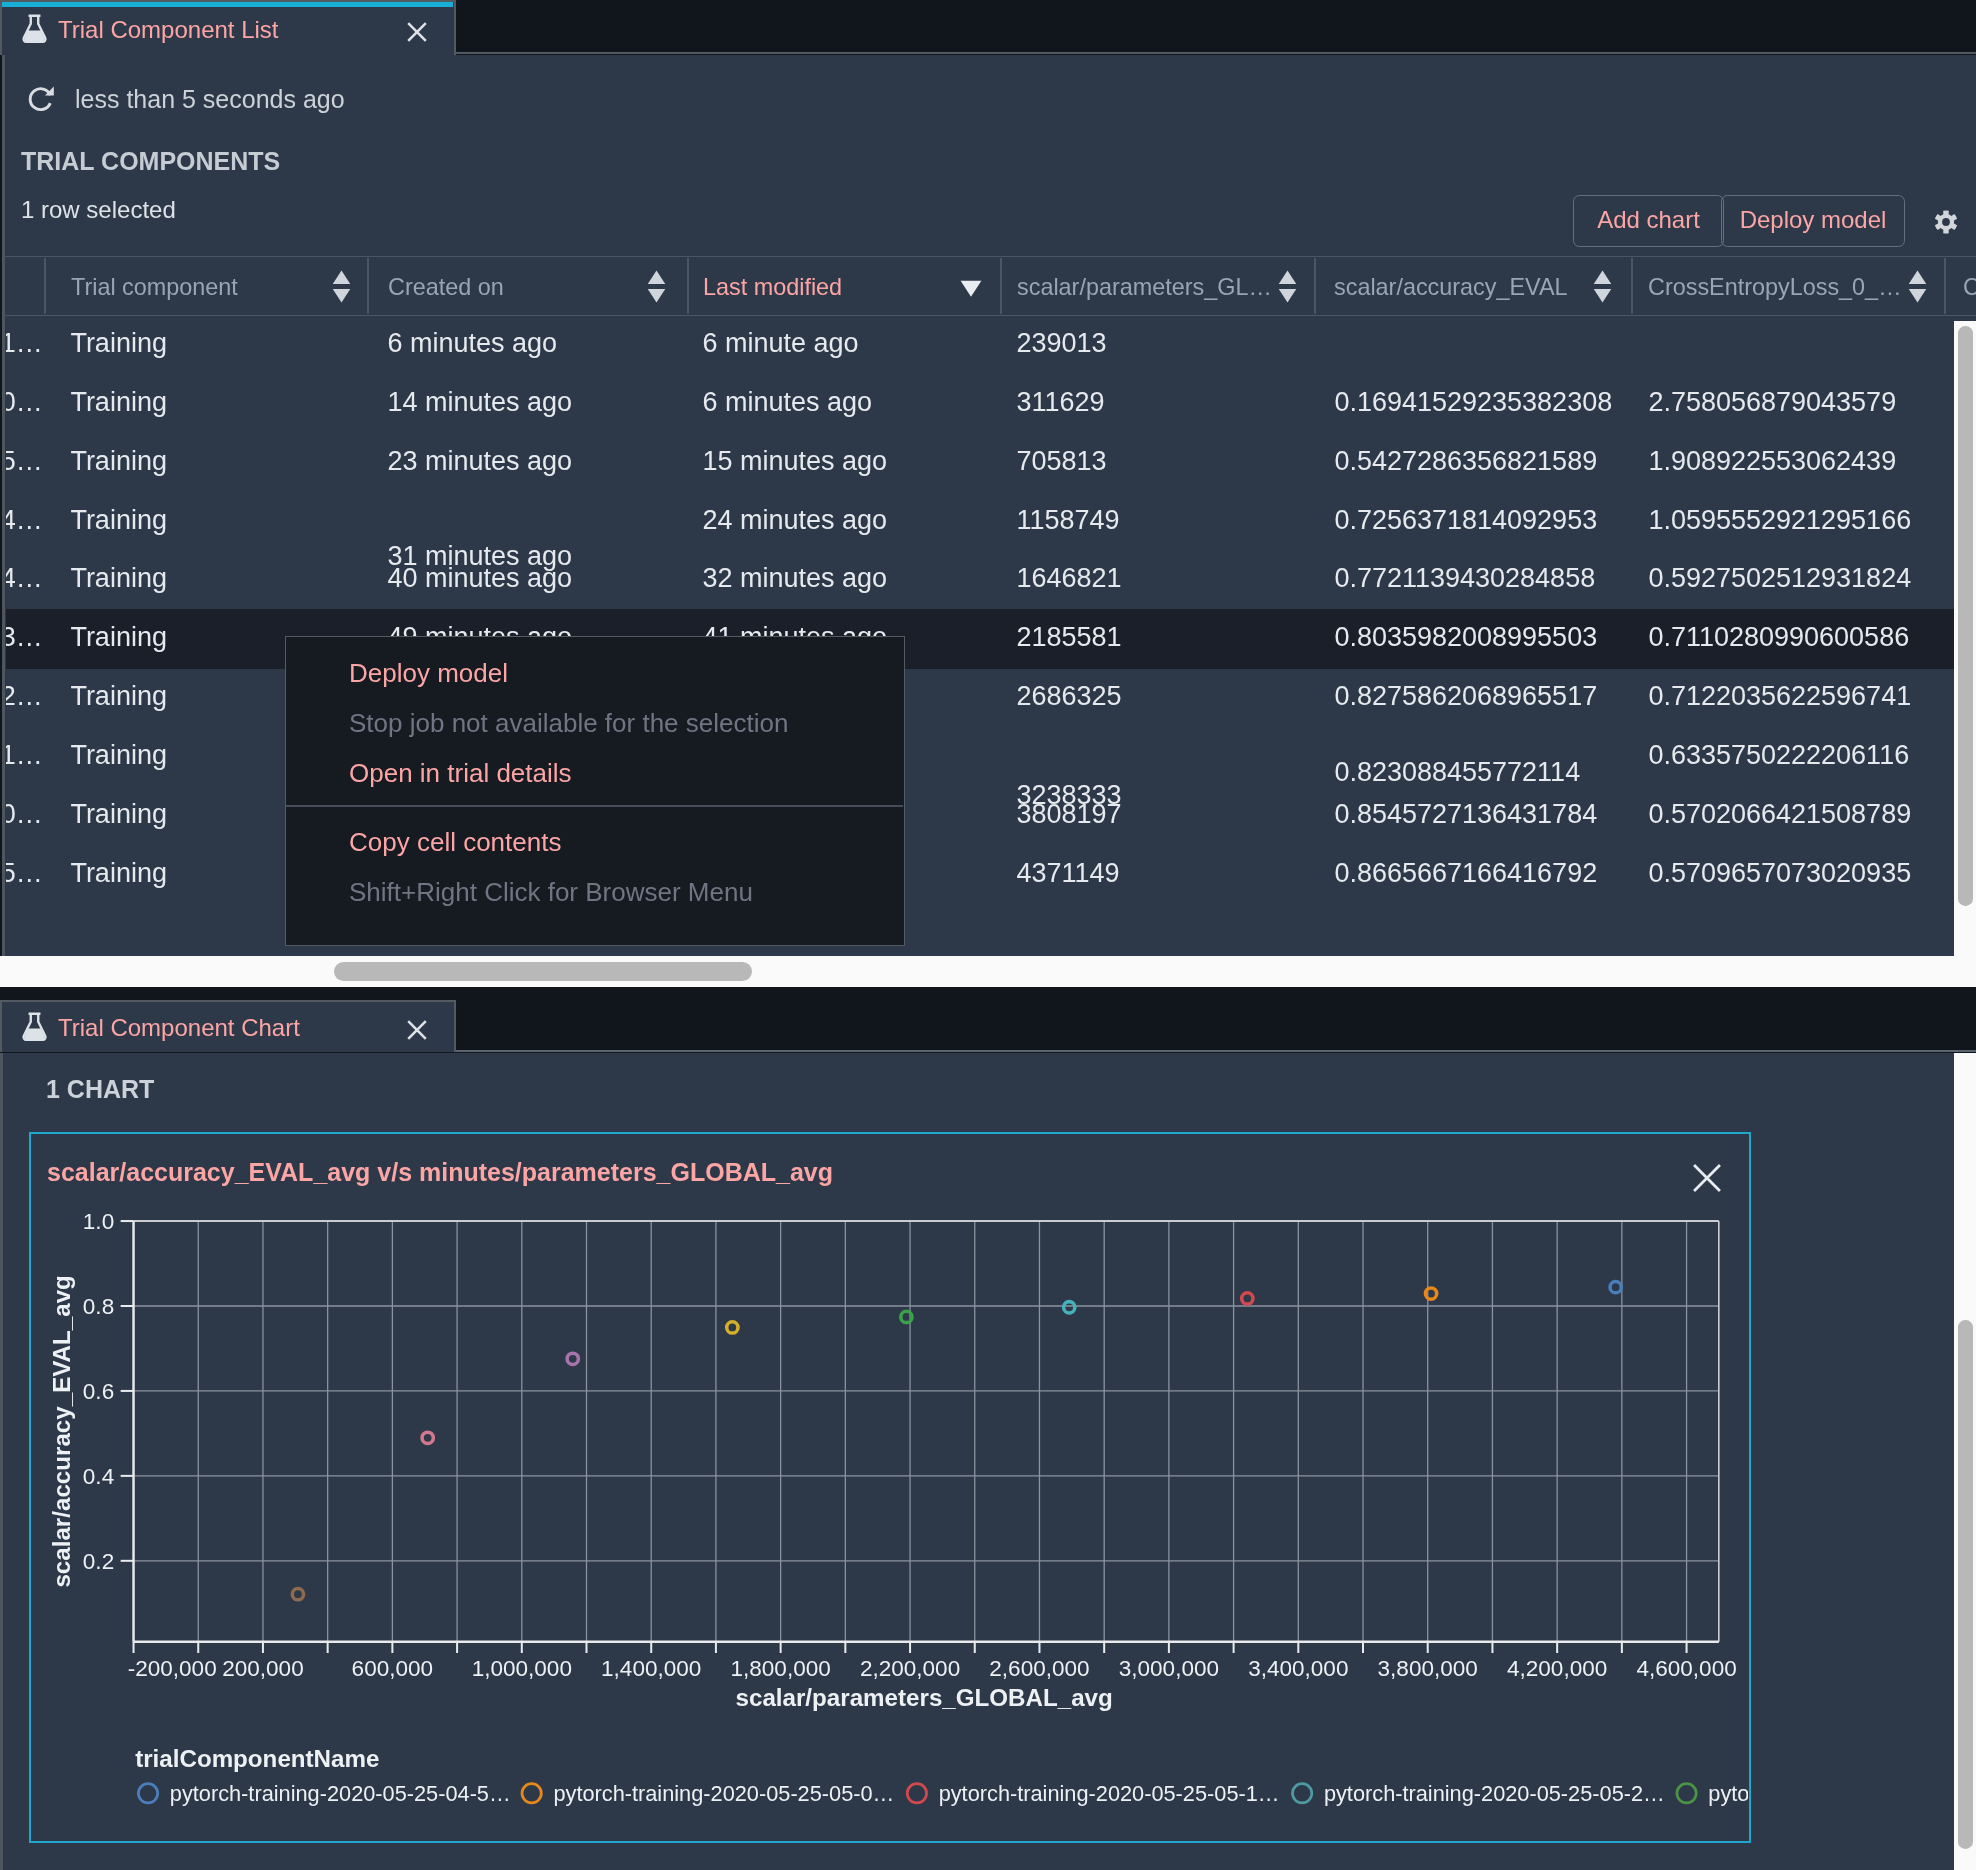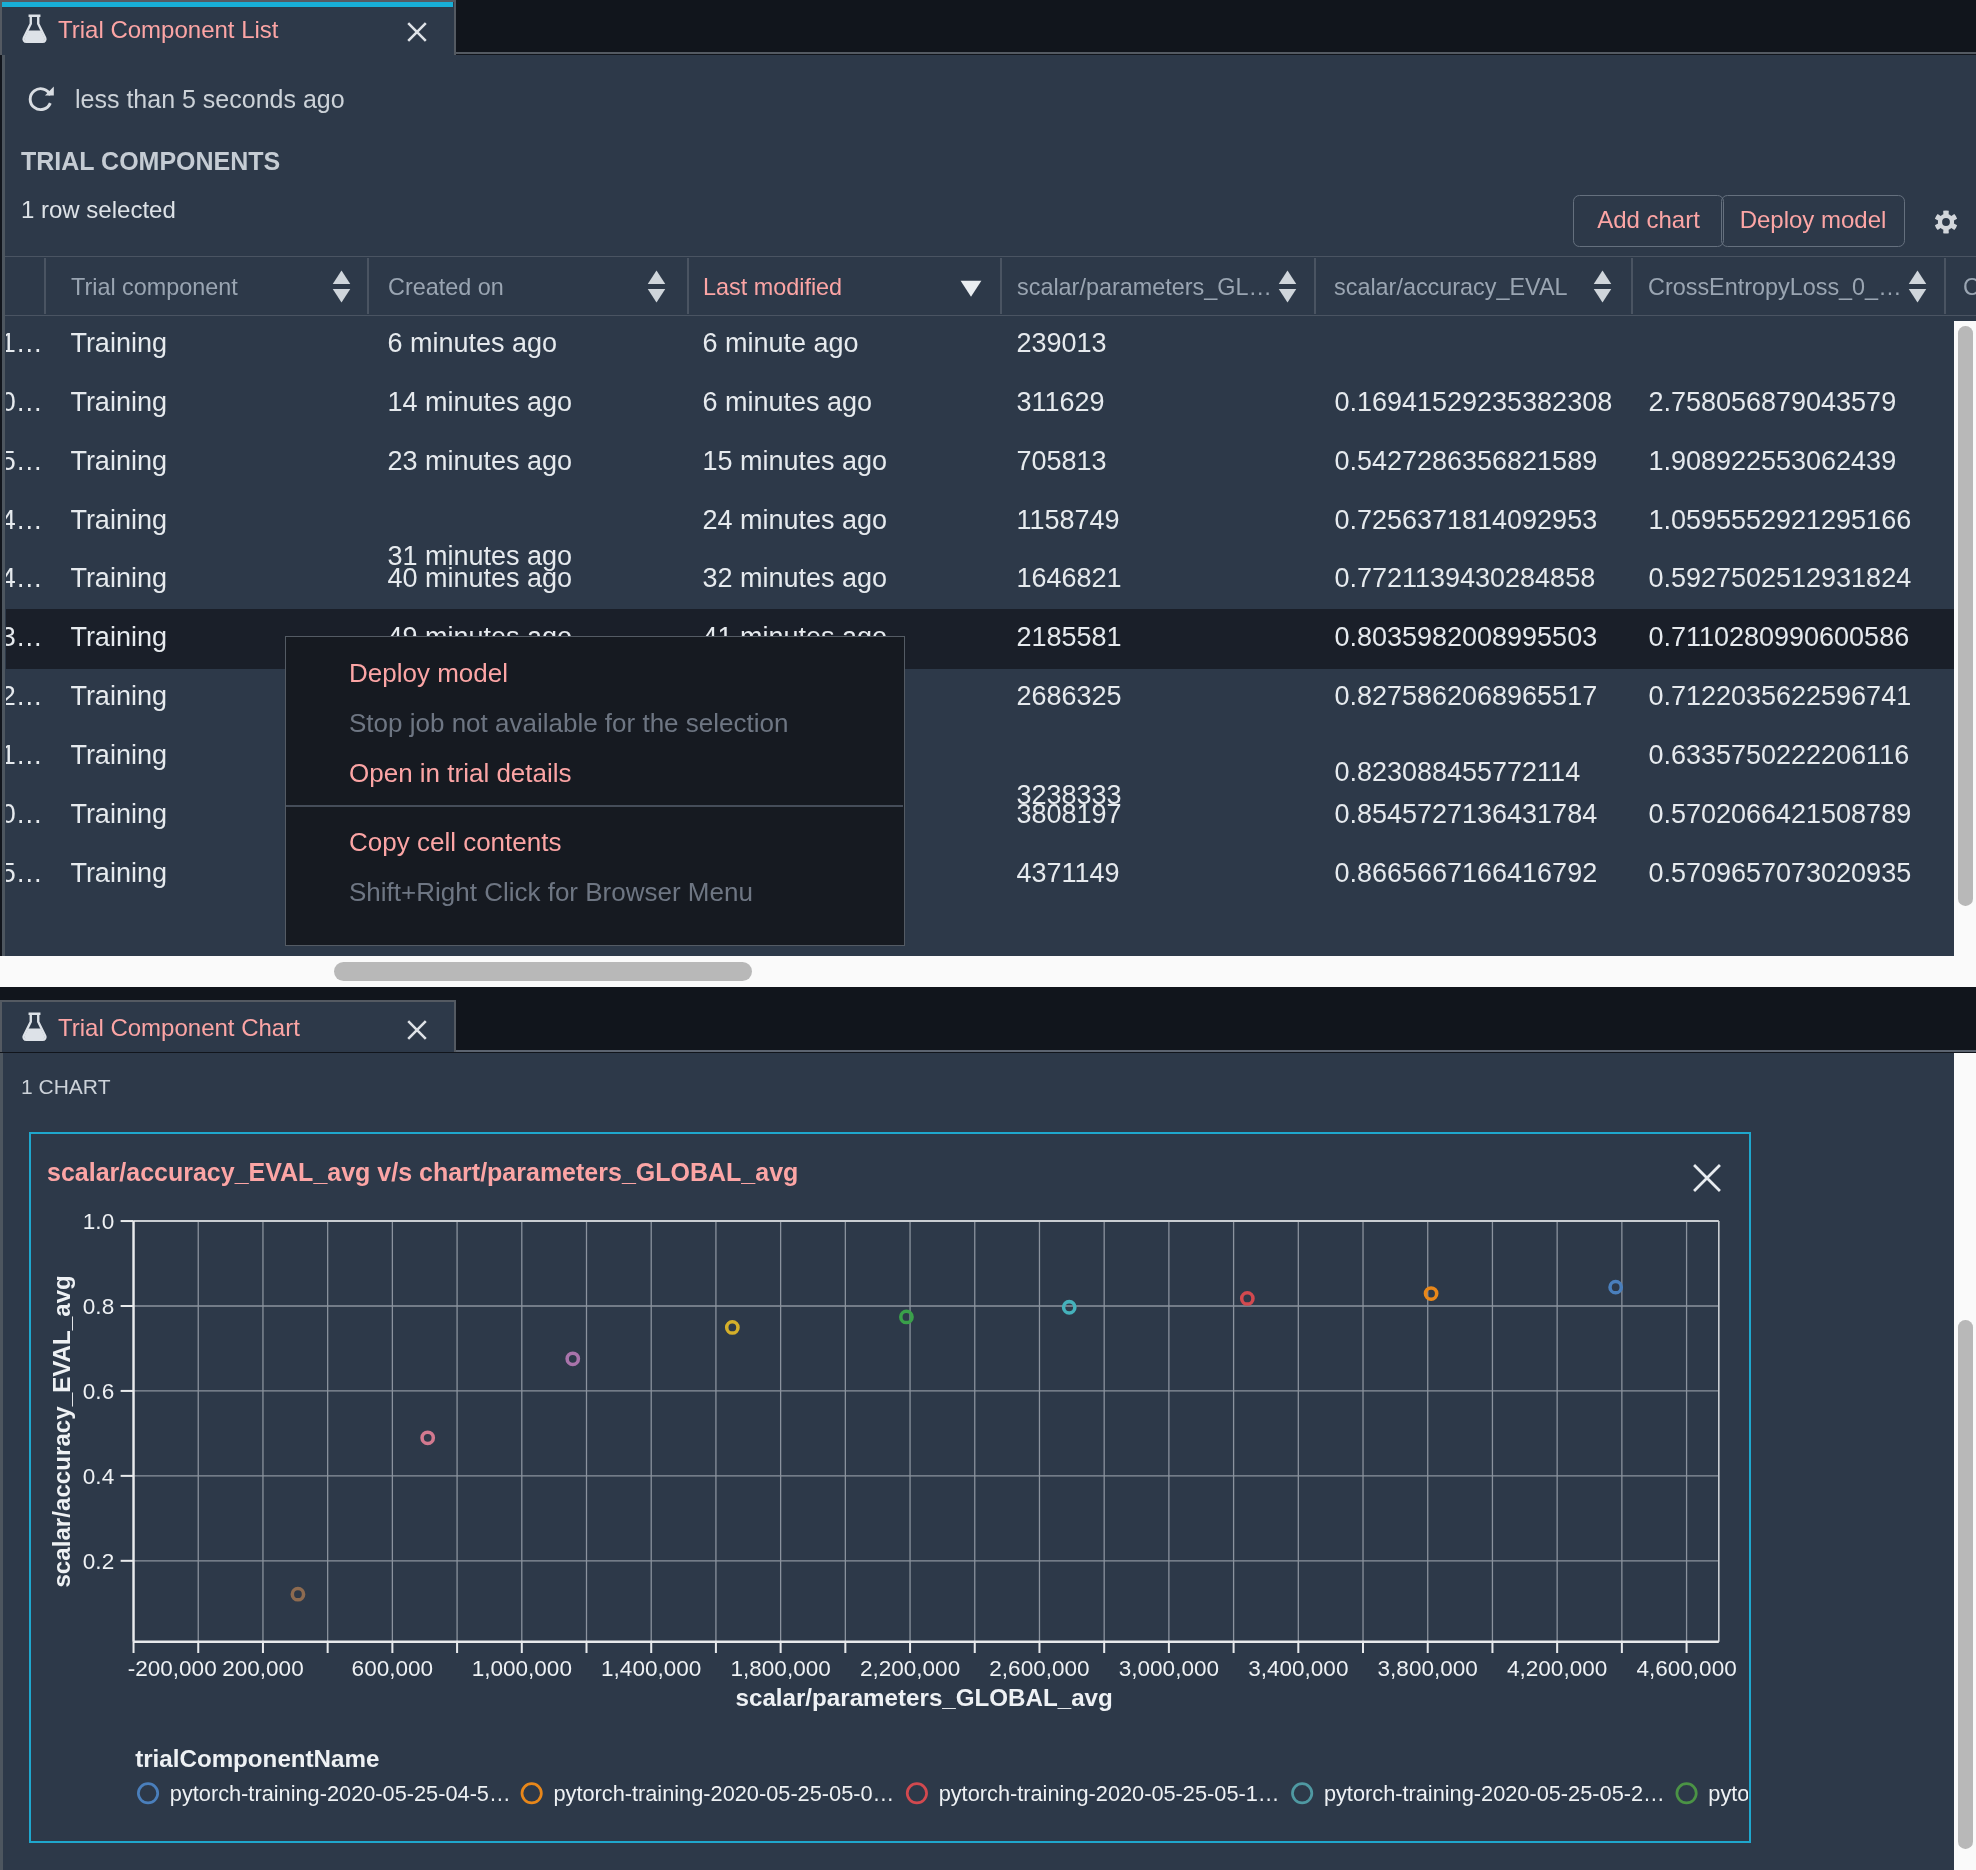--- a/index.html
+++ b/index.html
@@ -173,24 +173,24 @@
   <svg class="abs" style="left:21px;top:1012px;" width="27" height="32" viewBox="0 0 34 40">
     <path d="M9.5 2 H24.5 M12.3 2.5 V12.2 L3.6 29.8 A3.6 3.6 0 0 0 6.8 35 H27.2 A3.6 3.6 0 0 0 30.4 29.8 L21.7 12.2 V2.5" fill="none" stroke="#dde2e8" stroke-width="3"></path>
     <path d="M9.2 20.5 H24.8 L29.3 29.7 A3.2 3.2 0 0 1 26.4 34.4 H7.6 A3.2 3.2 0 0 1 4.7 29.7 Z" fill="#dde2e8"></path>
   </svg>
   <div class="abs txt" style="left:58px;top:1014px;font-size:24px;">Trial Component Chart</div>
   <svg class="abs" style="left:405px;top:1018px;" width="24" height="24" viewBox="0 0 30 30">
     <path d="M4 4 L26 26 M26 4 L4 26" stroke="#dfe3e8" stroke-width="3.2" fill="none"></path>
   </svg>
 
   <div class="abs panel" style="left:0;top:1053px;width:1977px;height:817px;border-left:3.2px solid #4d565f;"></div>
-  <div class="abs txt" style="left:21px;top:1075px;font-size:21px;font-weight:normal;color:#ccd2d9;">1 CHART</div>
+  <div class="abs txt" style="left:46px;top:1075px;font-size:25px;font-weight:bold;color:#ccd2d9;">1 CHART</div>
 
   <div class="abs" style="left:29px;top:1132px;width:1722px;height:711px;border:2.4px solid #1fa7cd;"></div>
-  <div class="abs txt" style="left:47px;top:1158px;font-size:25px;font-weight:bold;">scalar/accuracy_EVAL_avg v/s chart/parameters_GLOBAL_avg</div>
+  <div class="abs txt" style="left:47px;top:1158px;font-size:25px;font-weight:bold;">scalar/accuracy_EVAL_avg v/s minutes/parameters_GLOBAL_avg</div>
   <svg class="abs" style="left:1690px;top:1161px;" width="34" height="34" viewBox="0 0 42 42">
     <path d="M5 5 L37 37 M37 5 L5 37" stroke="#e8ecf0" stroke-width="3.4" fill="none"></path>
   </svg>
 
   <svg class="abs" style="left:31px;top:1134px;" width="1717" height="706" viewBox="0 0 2130 876">
       <line x1="127" y1="108" x2="127" y2="630" stroke="#8b939e" stroke-width="1.6"></line>
       <line x1="207.29166666666669" y1="108" x2="207.29166666666669" y2="630" stroke="#8b939e" stroke-width="1.6"></line>
       <line x1="287.58333333333337" y1="108" x2="287.58333333333337" y2="630" stroke="#8b939e" stroke-width="1.6"></line>
       <line x1="367.875" y1="108" x2="367.875" y2="630" stroke="#8b939e" stroke-width="1.6"></line>
       <line x1="448.1666666666667" y1="108" x2="448.1666666666667" y2="630" stroke="#8b939e" stroke-width="1.6"></line>

